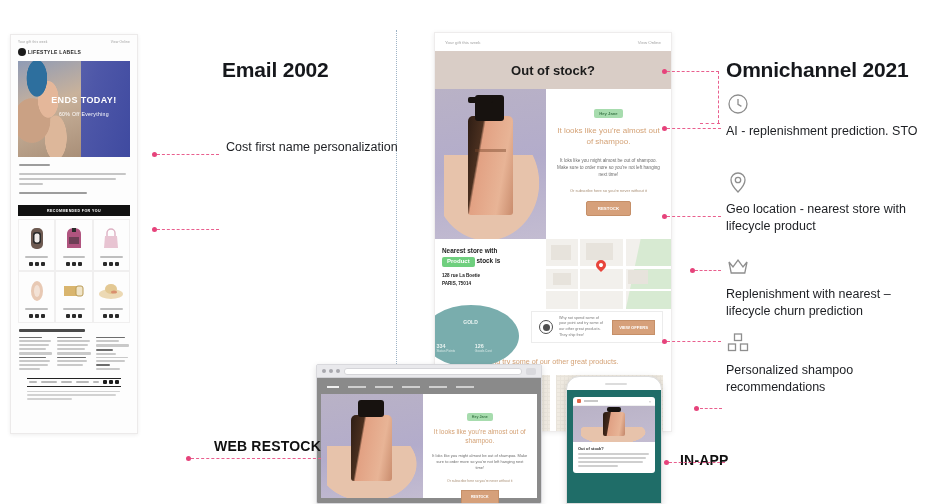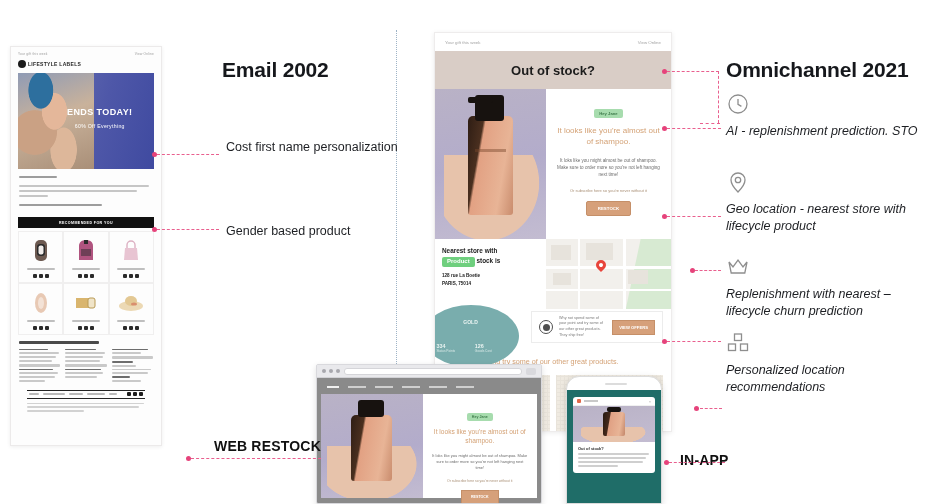--- a/index.html
+++ b/index.html
@@ -36,38 +36,38 @@
   .annot {
     position: absolute; font-size: 12.5px; color: #1d1f23; line-height: 1.35;
     width: 190px;
   }
   #an-l1 { left: 226px; top: 139px; }
   #an-l2 { left: 226px; top: 223px; }
 
   
   .ritem { position: absolute; width: 200px; }
   .ritem .ico { width: 24px; height: 24px; display:block; }
-  .ritem .txt { font-size: 12.5px; color:#1d1f23; line-height:1.35; margin-top:7px;font-style:italic; }
+  .ritem .txt { font-size: 12.5px; color:#1d1f23; line-height:1.35; margin-top:7px; }
   .ritem .txt.bold { font-weight: bold; }
   #r1 { left: 726px; top: 92px; }
   #r2 { left: 726px; top: 170px; }
   #r3 { left: 726px; top: 255px; }
   #r4 { left: 726px; top: 331px; }
   #r5 { left: 726px; top: 396px; }
 
   .chan-label {
     position: absolute; font-size: 14px; font-weight: bold; color: #111;
     letter-spacing: .2px;
   }
   #lab-web { left: 214px; top: 438px; }
   #lab-inapp { left: 680px; top: 452px; }
 
   
   #email {
-    position: absolute; left: 10px; top: 46px; width: 152px; height: 400px;
+    position: absolute; left: 10px; top: 34px; width: 128px; height: 400px;
     background: #fdfdfd; border: 1px solid #eceaea;
     box-shadow: 0 1px 4px rgba(0,0,0,.07);
     overflow: hidden;
   }
   #email .pre {
     display:flex; justify-content:space-between; padding:5px 7px 4px 7px;
     font-size:3.2px; color:#9b9b9b; letter-spacing:.2px;
   }
   #email .logo { display:flex; align-items:center; gap:2px; padding:0 7px 5px 7px; }
   #email .logo .mark { width:8px; height:8px; border-radius:50%; background:#1b1b1b; }
@@ -511,21 +511,20 @@
       </div>
       <div class="legal">
         <div style="width:99%"></div>
           <div style="width:95%"></div>
           <div style="width:48%"></div>
       </div>
     </div>
   </div>
 
   <div class="annot" id="an-l1">Cost first name personalization</div>
-  <div class="annot" id="an-l2">Gender based product</div>
 
   <div class="dotdot" style="left:152px; top:152px;"></div>
   <div class="dotline" style="left:157px; top:154px; width:62px;"></div>
   <div class="dotdot" style="left:152px; top:227px;"></div>
   <div class="dotline" style="left:157px; top:229px; width:62px;"></div>
 
   <div id="phone">
     <div class="pre">
       <span>Your gift this week</span>
       <span>View Online</span>
@@ -683,21 +682,21 @@
     </svg>
     <div class="txt">Replenishment with nearest – lifecycle churn prediction</div>
   </div>
 
   <div class="ritem" id="r4">
     <svg class="ico" viewBox="0 0 24 24" fill="none" stroke="#8e8e8e" stroke-width="1.3">
       <rect x="8.5" y="3" width="7" height="6.5"></rect>
         <rect x="2.5" y="13" width="7" height="6.5"></rect>
       <rect x="14.5" y="13" width="7" height="6.5"></rect>
     </svg>
-    <div class="txt">Personalized location recommendations</div>
+    <div class="txt">Personalized shampoo recommendations</div>
   </div>
 
 
   <div class="dotdot" style="left:662px; top:69px;"></div>
   <div class="dotline" style="left:667px; top:71px; width:52px;"></div>
   <div class="dotline" style="left:718px; top:71px; width:0; height:52px; border-left:1px dashed #e95f8e; border-top:none;"></div>
   <div class="dotline" style="left:700px; top:123px; width:20px;"></div>
 
   <div class="dotdot" style="left:662px; top:126px;"></div>
   <div class="dotline" style="left:667px; top:128px; width:54px;"></div>

